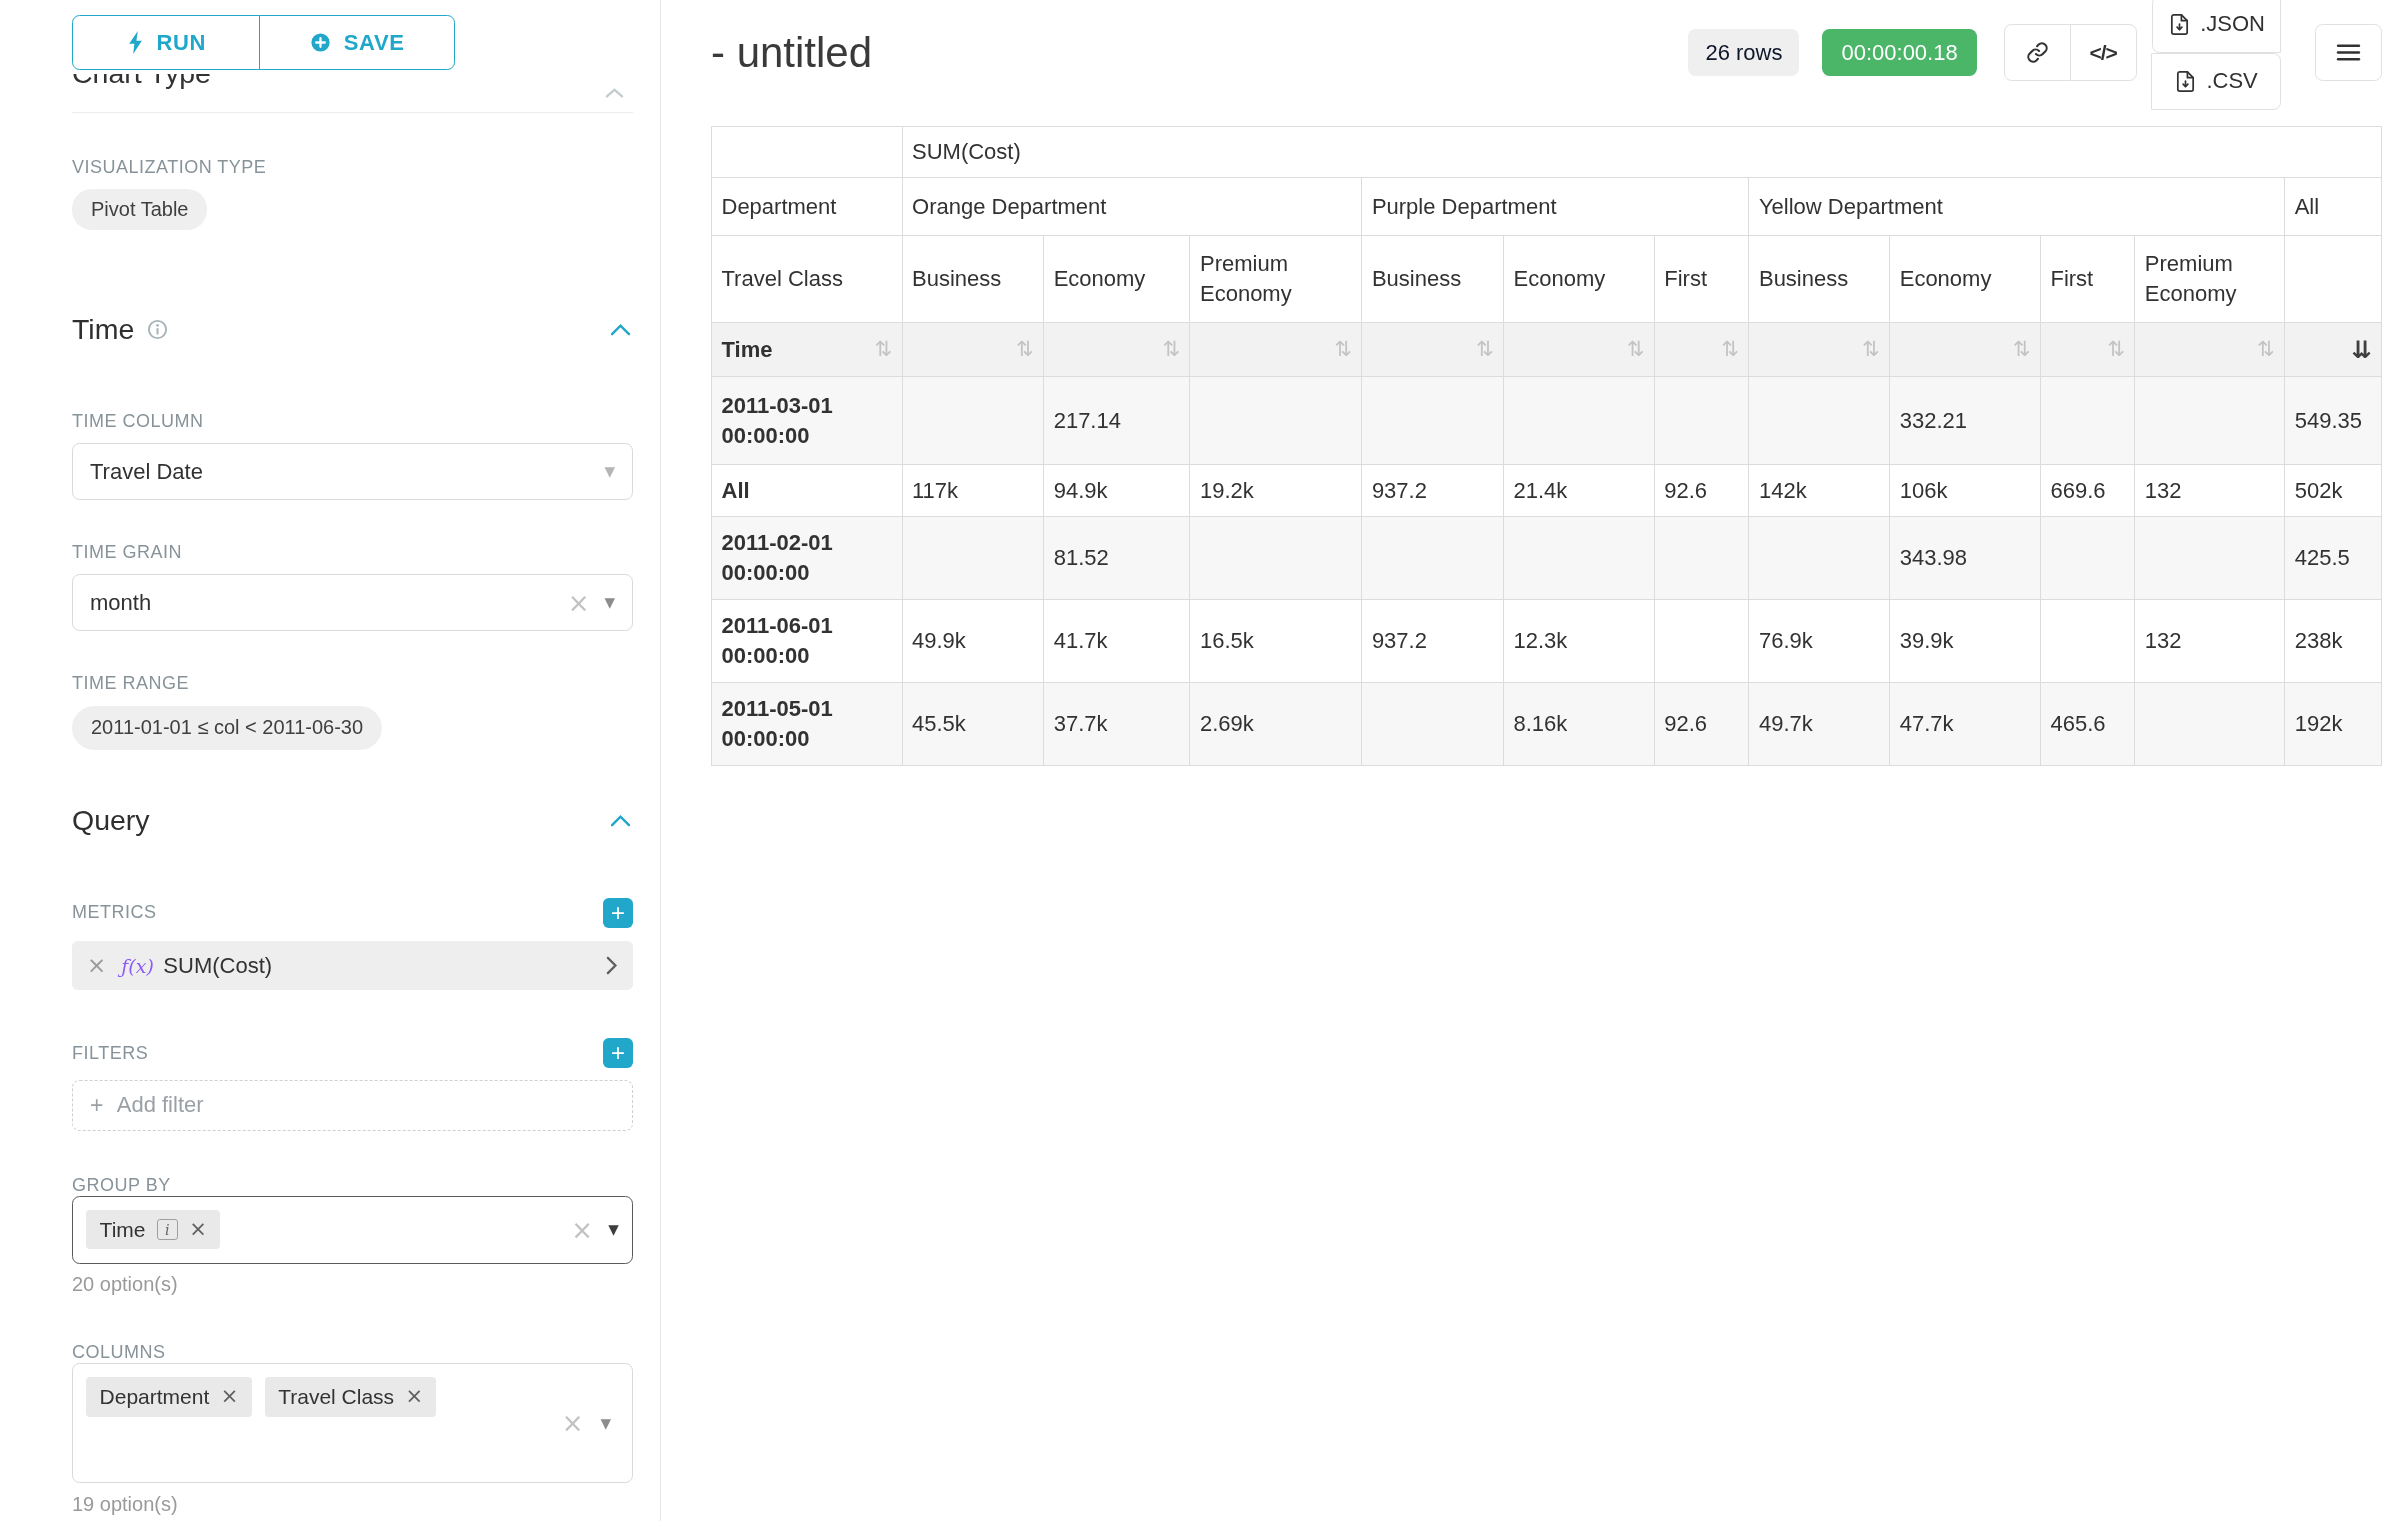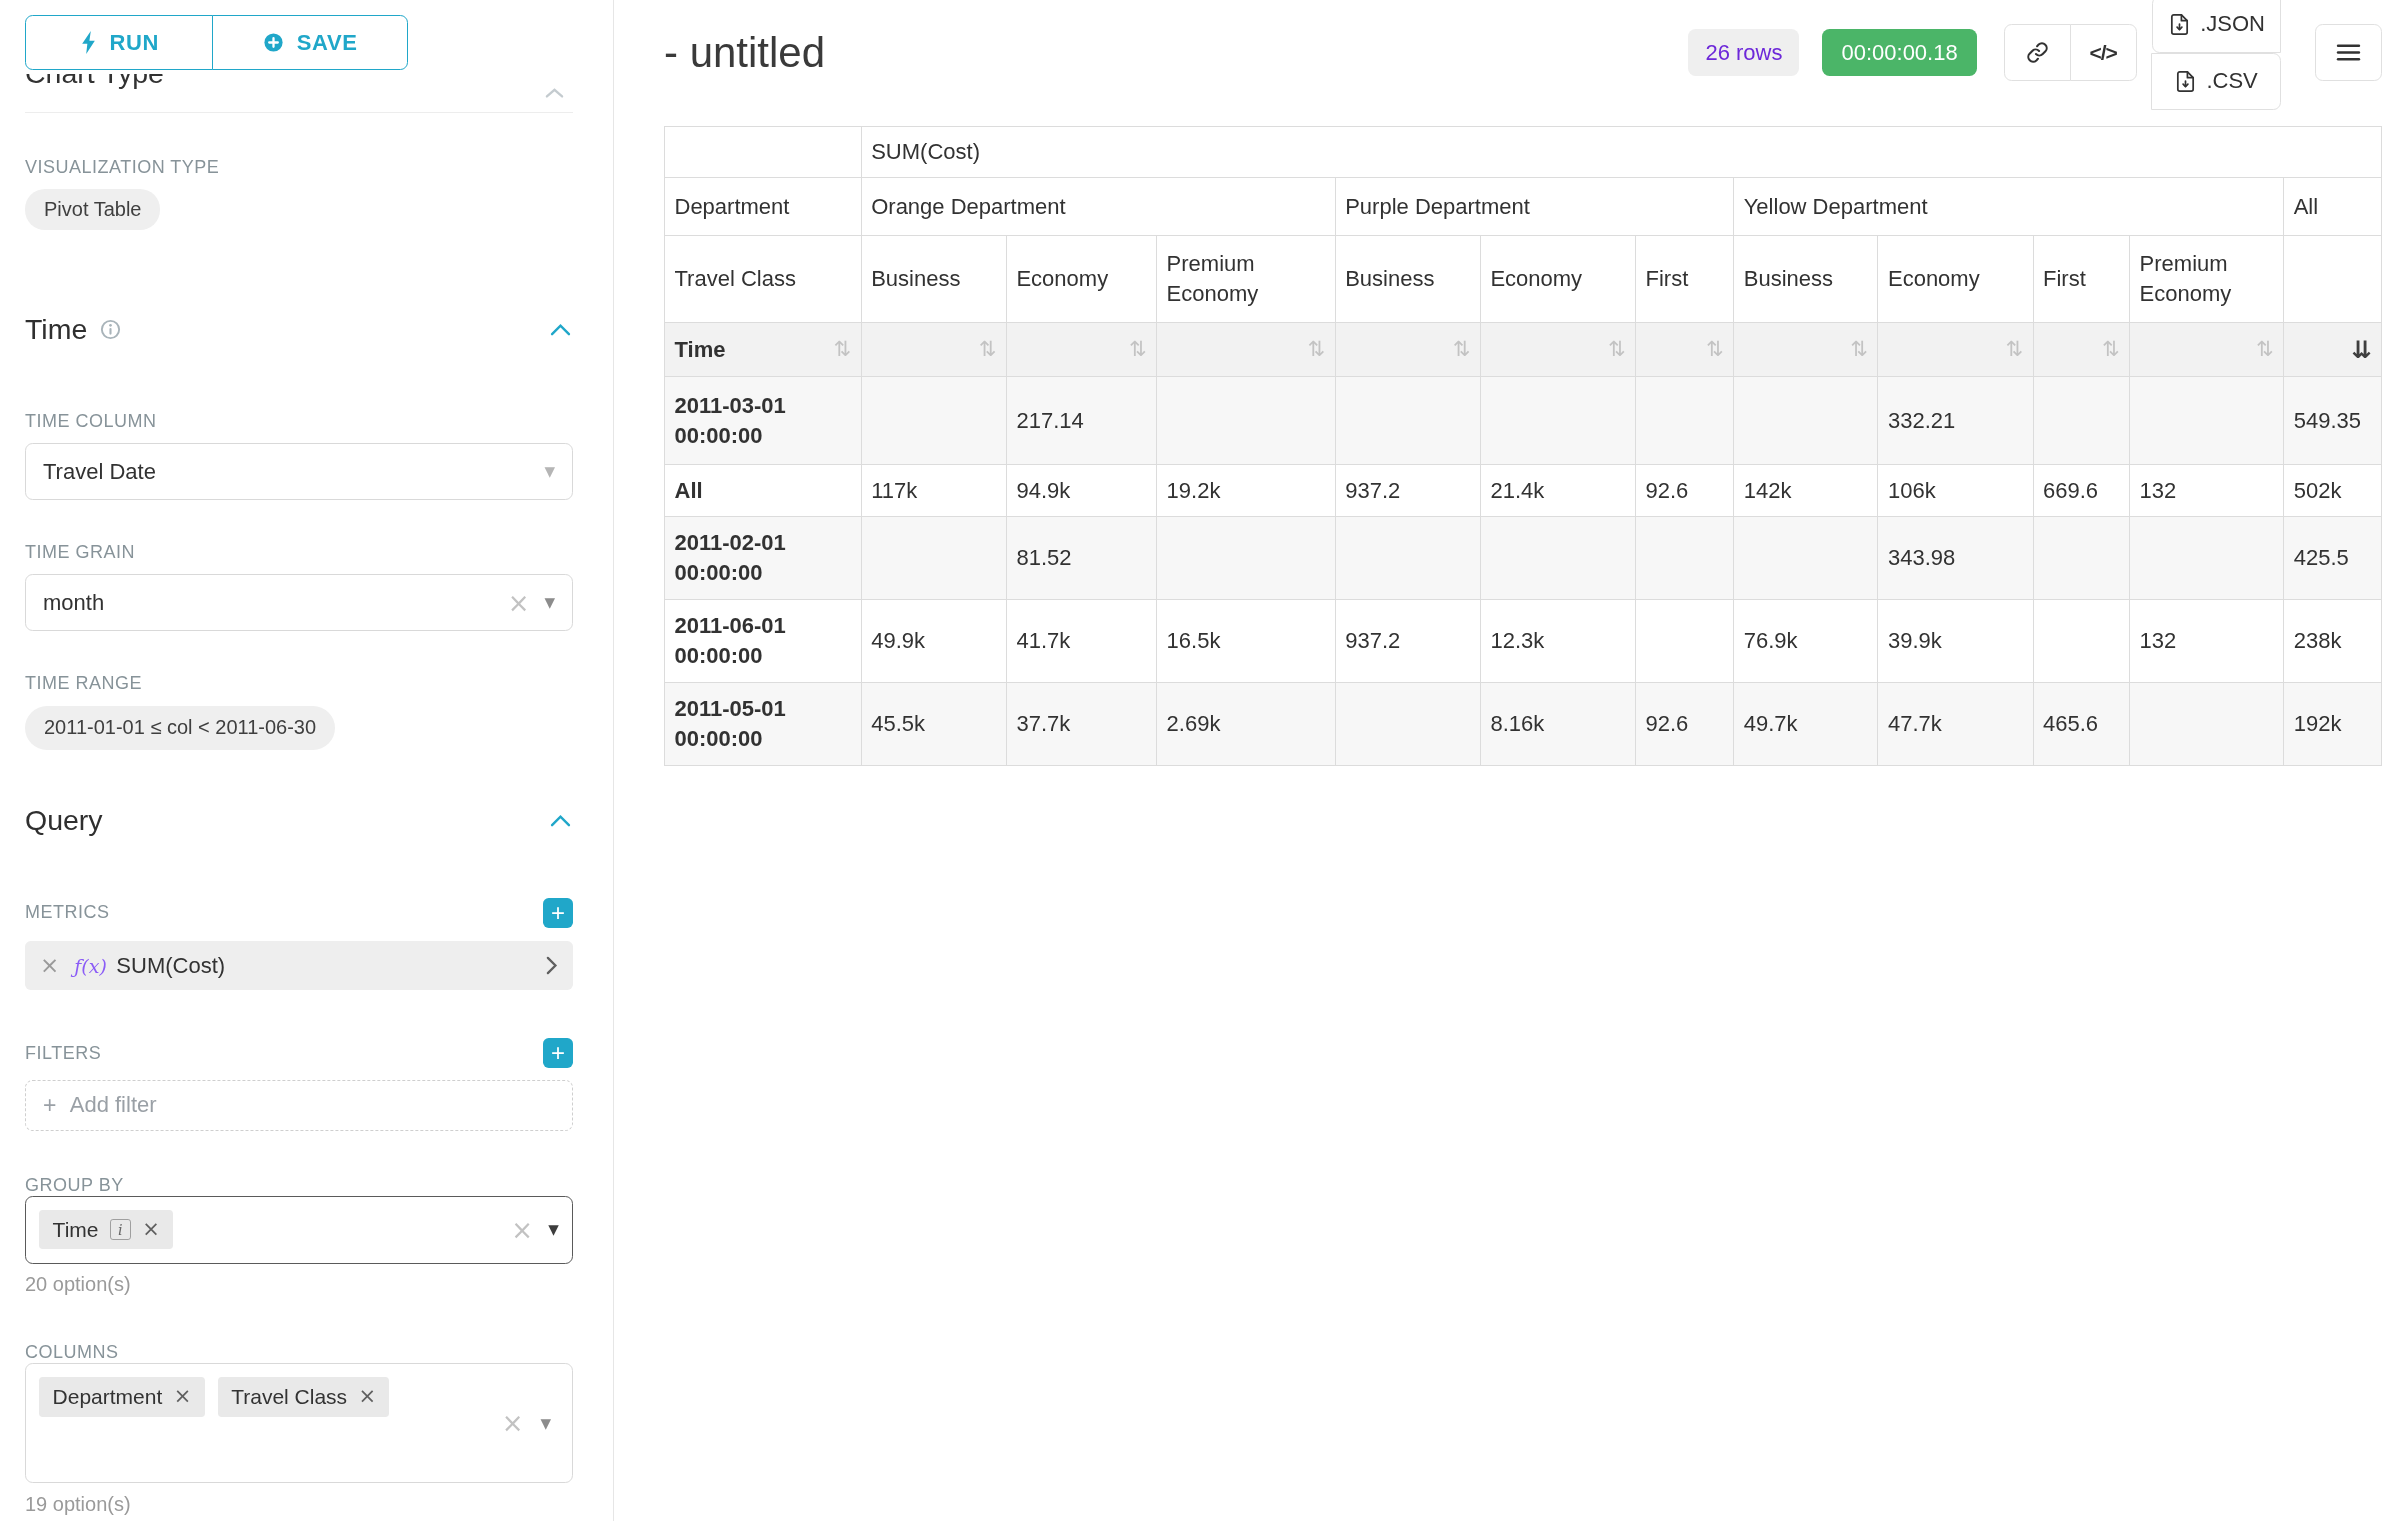--- a/index.html
+++ b/index.html
@@ -8,21 +8,21 @@
     width:2406px; height:1522px; overflow:hidden;
     font-family:"Liberation Sans", sans-serif;
     color:var(--text,#323232); background:#fff;
   }
   .app { display:flex; width:100%; height:100%; }
 
   
   .sidebar {
     width:614px; min-width:614px; height:100%;
     border-right:1px solid #e6e6e6;
-    padding:15px 40px 0 25px; overflow:hidden; background:#fff;
+    padding:15px 27px 0 25px; overflow:hidden; background:#fff;margin-left:47px;
   }
   .btn-row { display:flex; }
   .btn {
     display:flex; align-items:center; justify-content:center; gap:11.4px;
     height:55px; background:#fff; border:1px solid var(--accent,#20a7c9);
     color:var(--accent,#20a7c9); font-size:22px; font-weight:600;
     letter-spacing:0.6px; font-family:inherit; cursor:pointer;
   }
   .run-btn { width:188px; border-radius:7.6px 0 0 7.6px; }
   .save-btn { width:196px; border-radius:0 7.6px 7.6px 0; margin-left:-1px; }
@@ -122,21 +122,21 @@
 
   .options-note { margin-top:9.5px; font-size:20px; color:#9a9a9a; }
 
   
   .main { flex:1; padding:23px 24px 0 50px; }
   .main-header { display:flex; align-items:center; height:59px; }
   .chart-title { font-size:42px; font-weight:400; color:#3a3a3a; }
   .header-controls { margin-left:auto; display:flex; align-items:center; }
   .rows-badge {
     background:#efefef; border-radius:7.6px; padding:10.5px 17px;
-    font-size:22px; font-weight:500; color:#6d28d9;
+    font-size:22px; font-weight:500; color:#0f172a;
   }
   .timer-badge {
     background:var(--timer-bg,#4bb568); color:#fff; border-radius:7.6px;
     padding:10.5px 19px; font-size:22px; font-weight:500; margin-left:23px;
   }
   .btn-group { display:flex; margin-left:27px; }
   .btn-group + .btn-group { margin-left:15px;flex-direction:column; }
   .icon-btn {
     display:flex; align-items:center; justify-content:center; gap:9.5px;
     height:57px; min-width:67px; padding:0 15px; background:#fff;

